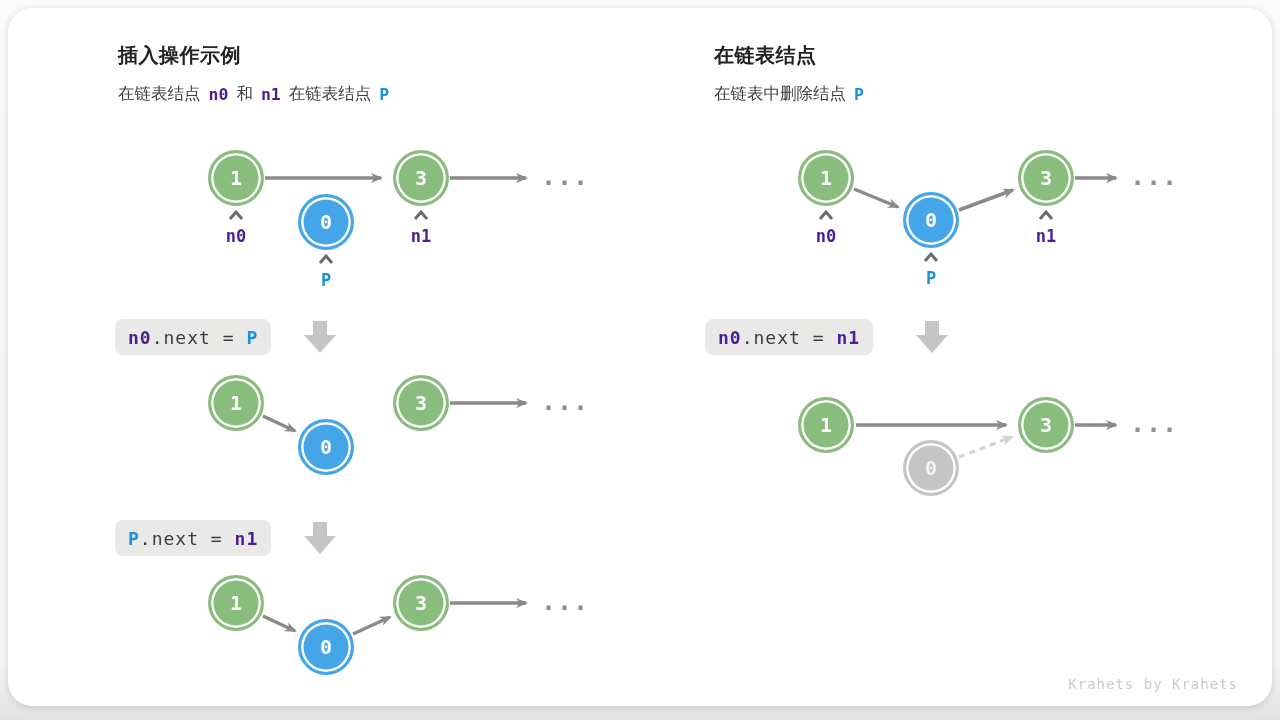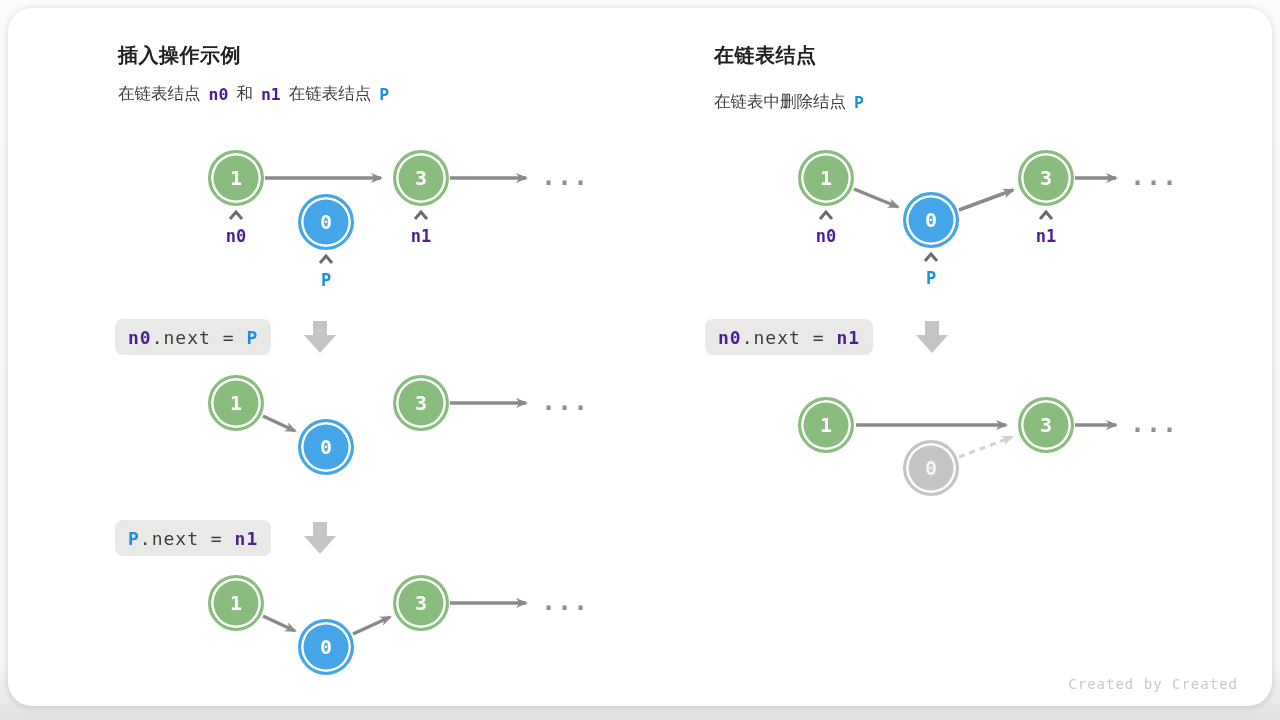--- a/index.html
+++ b/index.html
@@ -164,21 +164,21 @@
         <span>0</span>
       </div>
     <div class="node" style="left:193px;top:4px">
         <span>3</span>
       </div>
     <div class="dots" style="left:341px;top:11px">...</div>
   </div>
 
   <div class="sec-title" style="left:714px;top:42px">在链表结点</div>
 
-  <div class="subtitle" style="left:714px;top:91px">
+  <div class="subtitle" style="left:714px;top:83px">
     <span>在链表中删除结点</span>
     <span class="code c-blue">P</span>
   </div>
 
   <div class="diagram" style="left:790px;top:146px;width:395px;height:180px">
     <svg width="395" height="180">
       <defs>
         <marker id="ah4" markerUnits="userSpaceOnUse" markerWidth="13" markerHeight="11" refX="10" refY="5" orient="auto">
           <path d="M0,0 L12,5 L0,10 L3.5,5 Z" fill="#8a8a8a"></path>
         </marker>
@@ -231,15 +231,15 @@
       </div>
     <div class="node gray" style="left:113px;top:45px">
         <span>0</span>
       </div>
     <div class="node" style="left:228px;top:2px">
         <span>3</span>
       </div>
     <div class="dots" style="left:340px;top:9px">...</div>
   </div>
 
-  <div class="credit">Created by Created</div>
+  <div class="credit">Krahets by Krahets</div>
 
 </div>
 
 </body></html>

